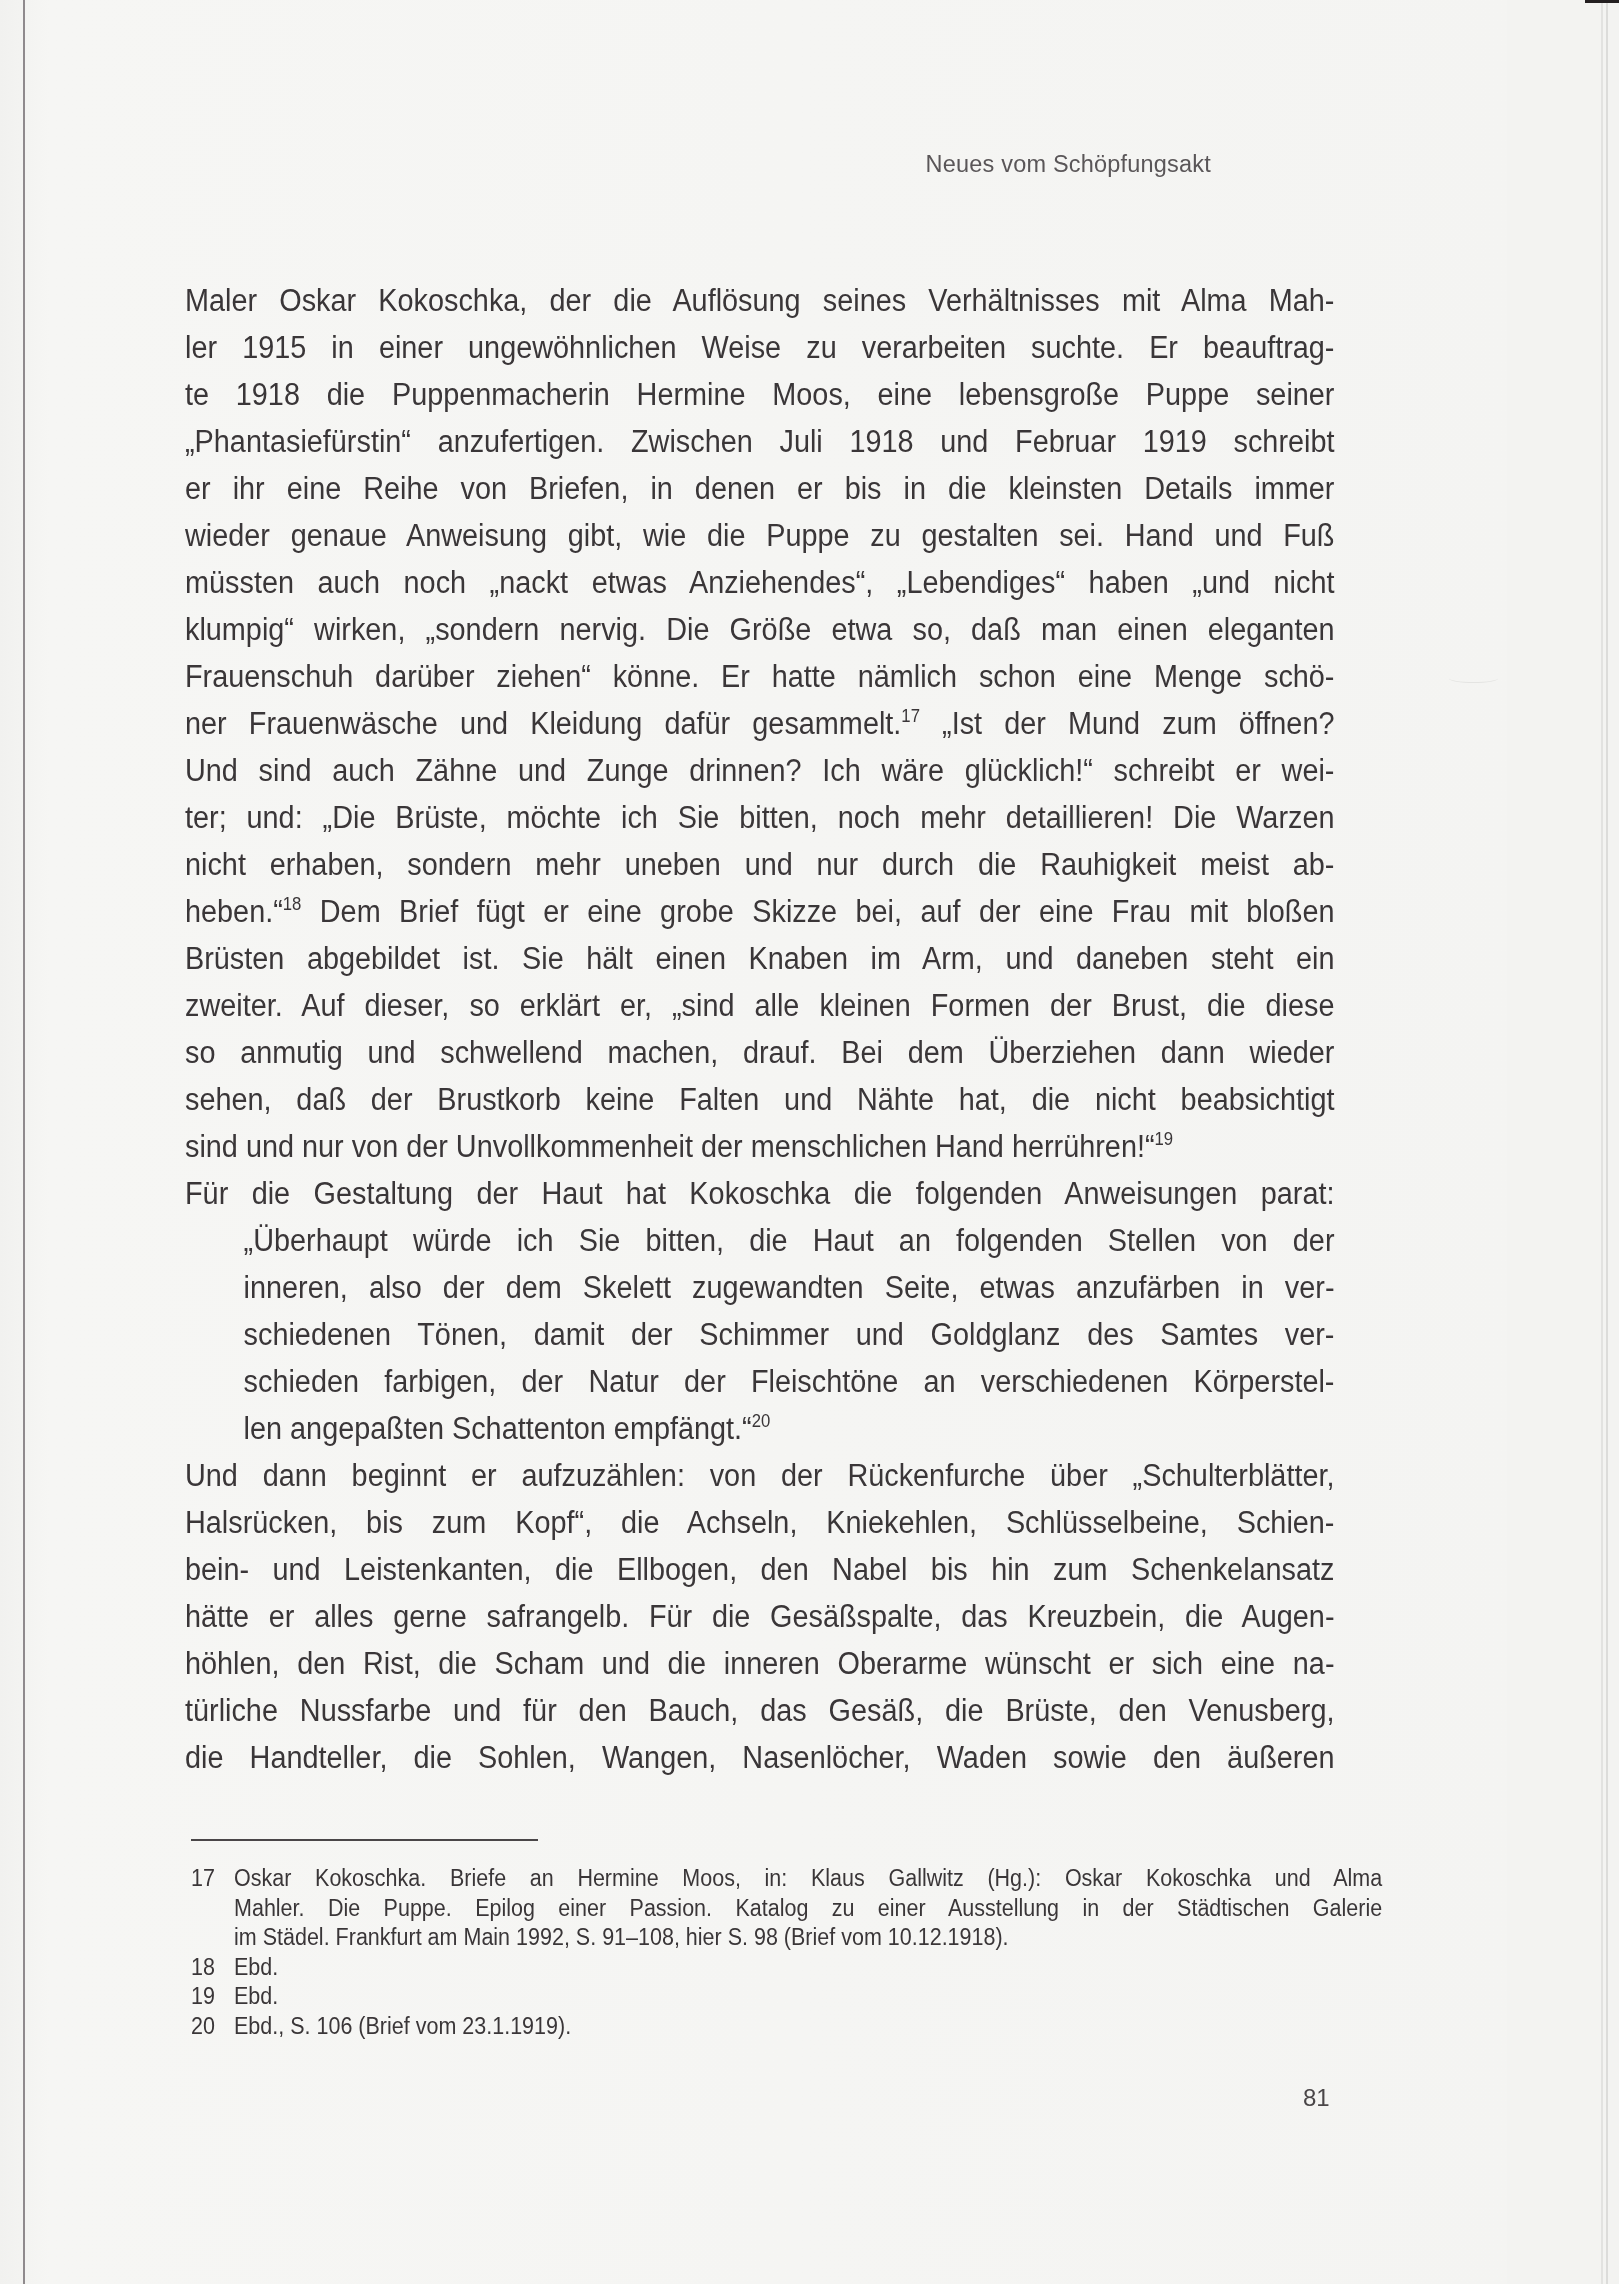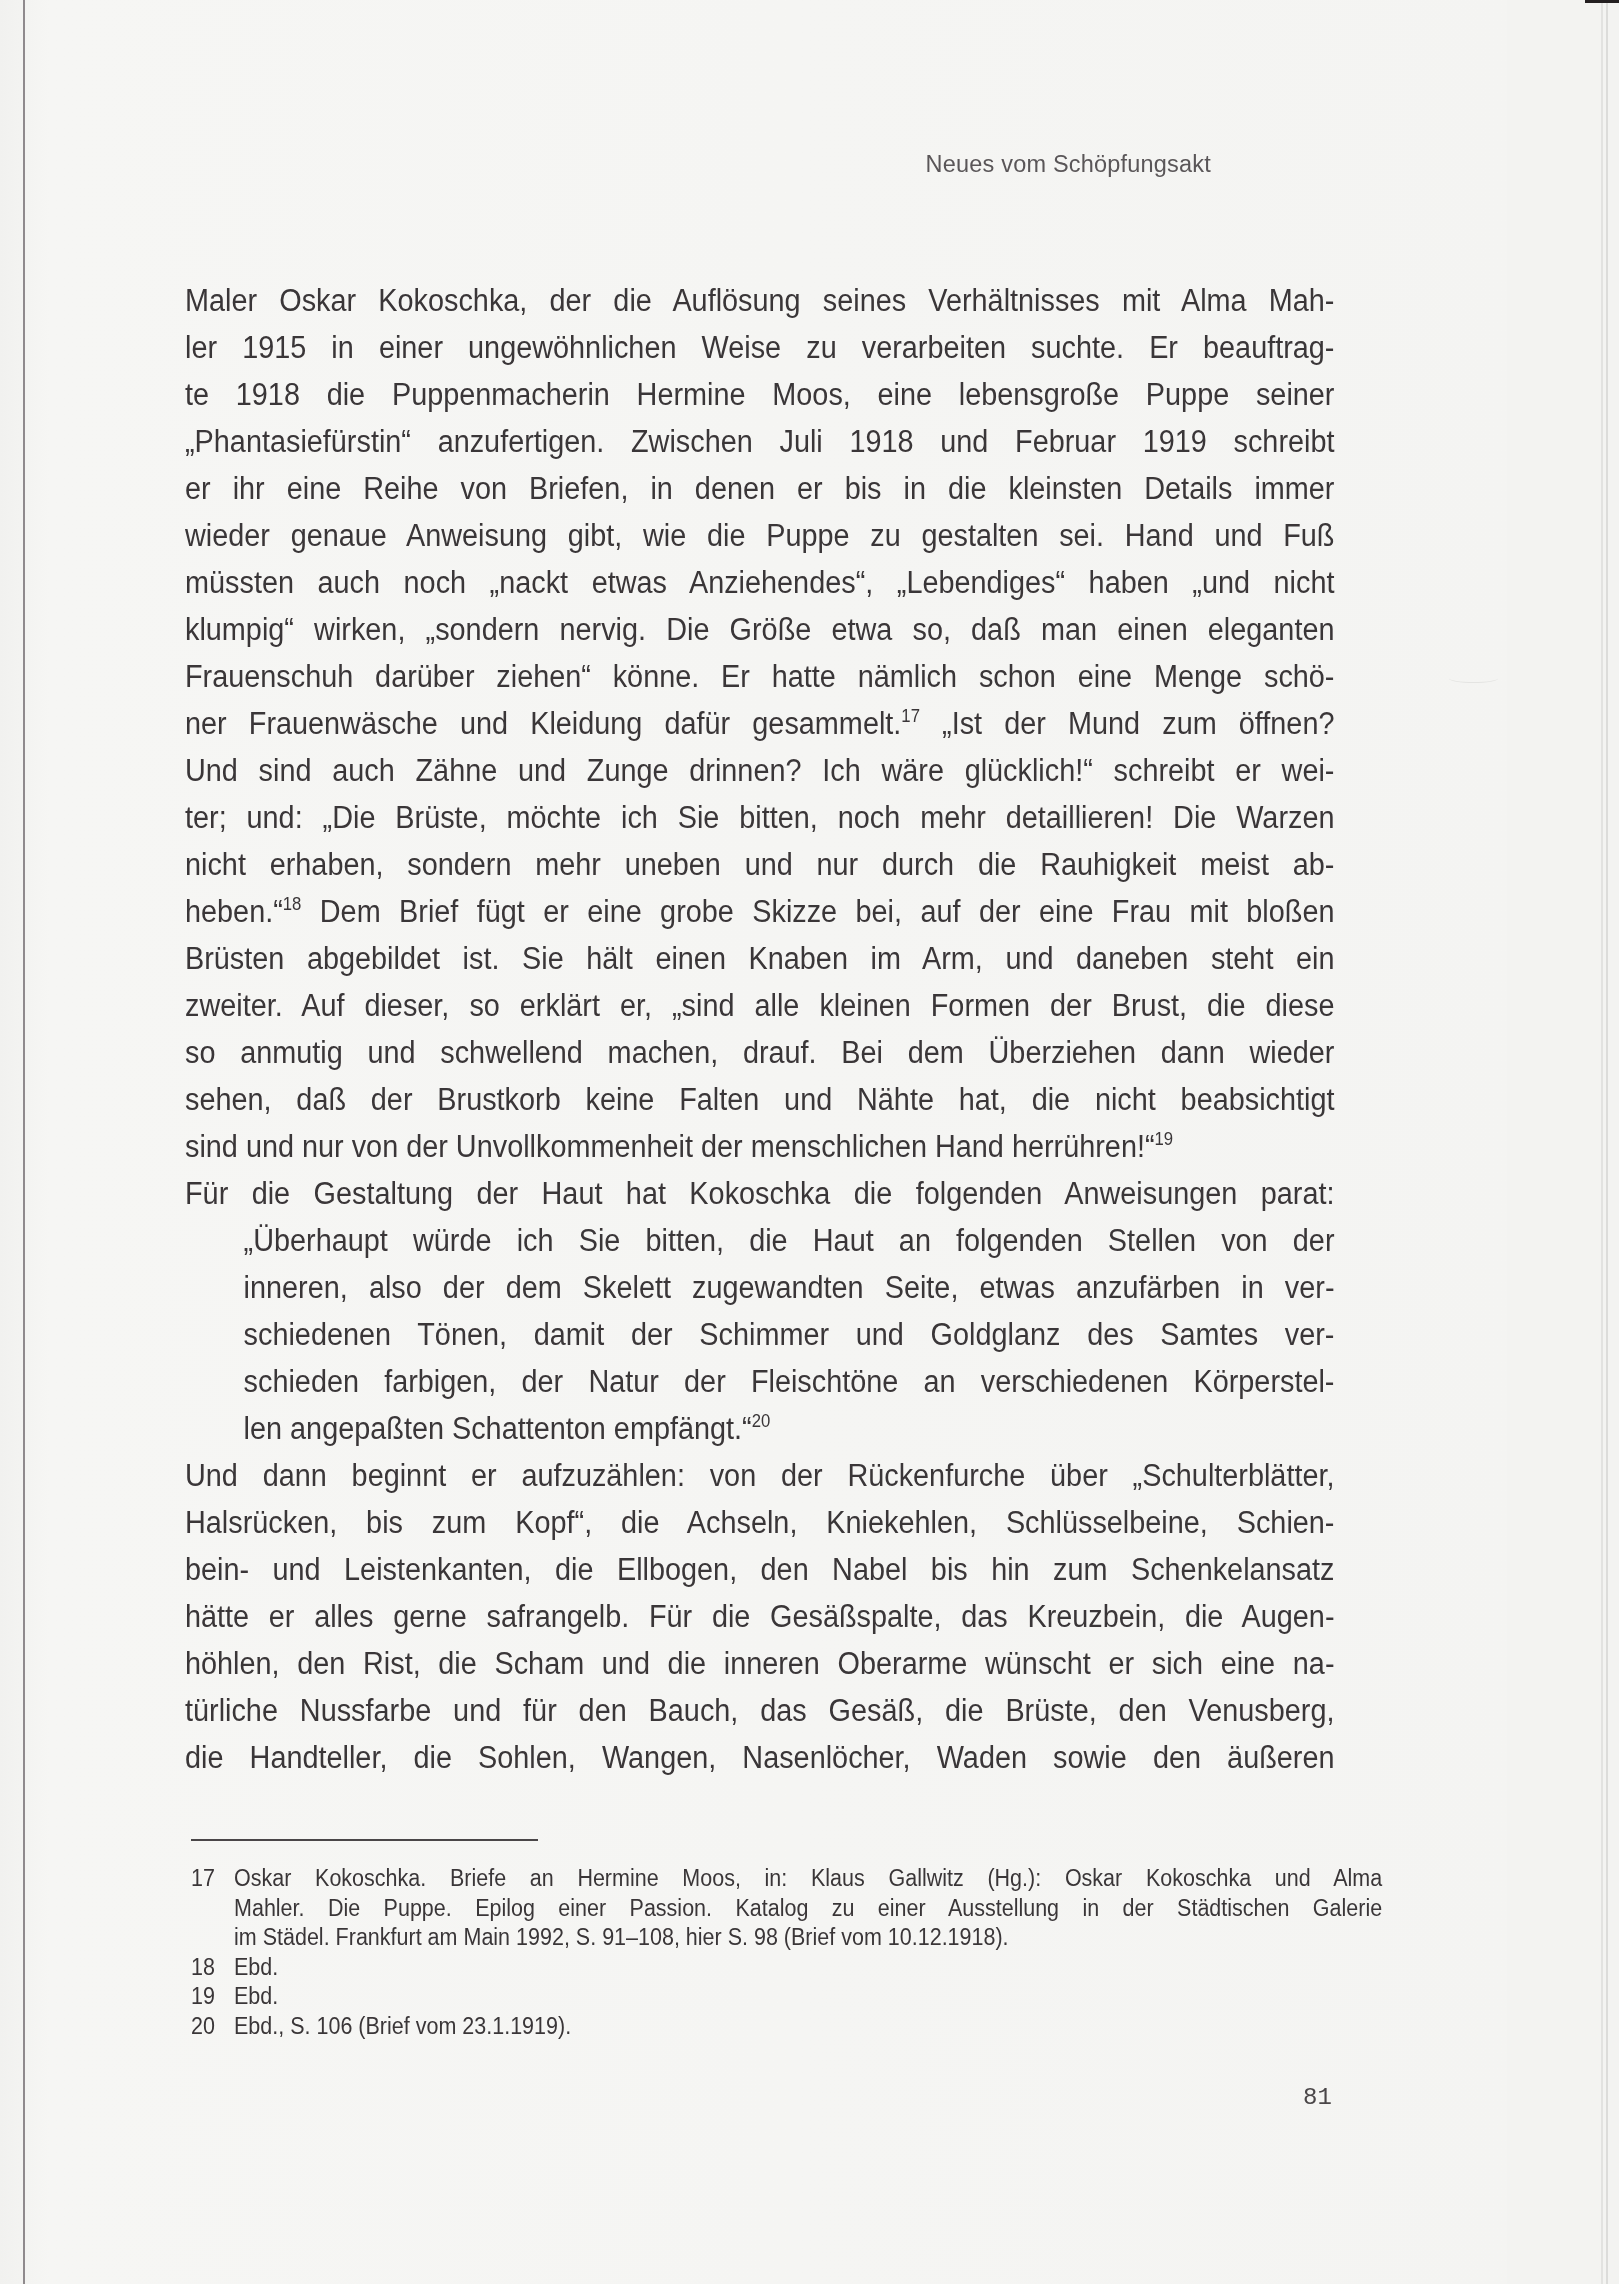--- a/index.html
+++ b/index.html
@@ -123,21 +123,20 @@
     }
     .fn-line.last {
       text-align-last: left;
     }
     .page-number {
       position: absolute;
       left: 1303px;
       top: 2084px;
       font-size: 24px;
       color: #4a4648;
-      font-family: Liberation Mono, monospace;
     }
     .scan-smudge {
       position: absolute;
       left: 1449px;
       top: 674px;
       width: 49px;
       height: 8px;
       border-bottom: 1.6px solid #e4e4e2;
       border-radius: 50%;
     }

